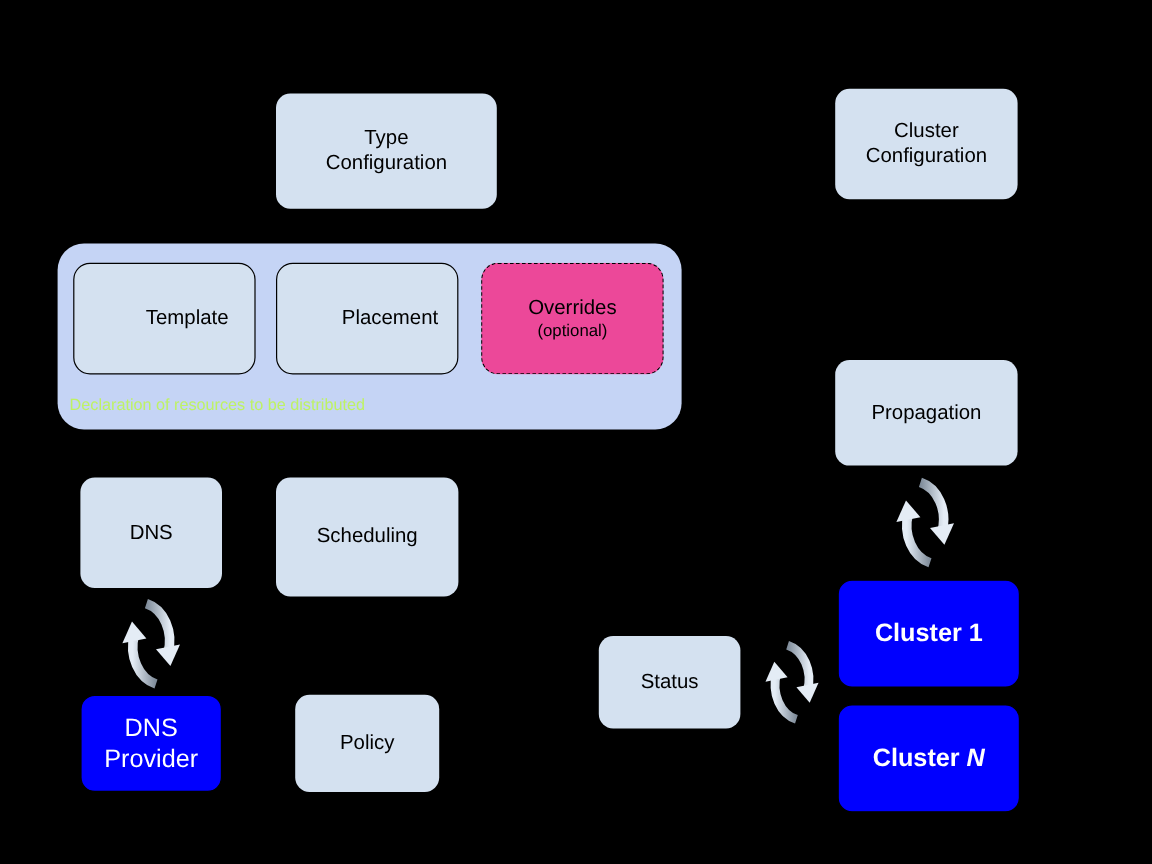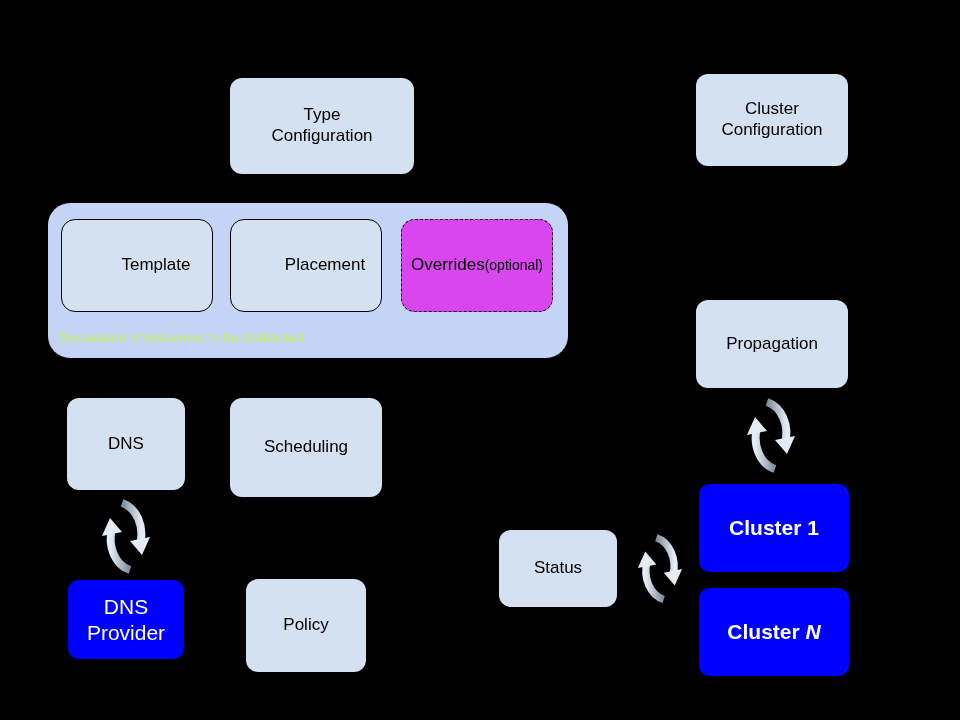--- a/index.html
+++ b/index.html
@@ -34,25 +34,25 @@
   
   .light-stroke {
     background: #d4e1f0;
     border: 1.6px solid #000000;
     border-radius: 14px;
     font-size: 17px;
     padding-left: 38px;
   }
   
   .light-dashdot {
-    background: #d946ef;
+    background: #ec4899;
     border: 1.6px dashed #000000;
     border-radius: 14px;
     font-size: 17px;
-    flex-direction: row;
+    flex-direction: column;
   }
   .sub-label {
     font-size: 14px;
   }
   
   .blue-box {
     background: #0000ff;
     border: 1.6px solid #000000;
     border-radius: 12px;
     color: #ffffff;
@@ -155,21 +155,21 @@
     <span>Scheduling</span>
   </div>
 
   <div class="box blue-box" style="left:67px; top:579px; width:118px; height:81px;">
     <div>
       <span>DNS</span><br>
       <span>Provider</span>
     </div>
   </div>
 
-  <div class="box light-plain" style="left:246px; top:579px; width:120px; height:93px;">
+  <div class="box light-plain" style="left:246px; top:579px; width:120px; height:81px;">
     <span>Policy</span>
   </div>
 
   <div class="box light-plain" style="left:696px; top:300px; width:152px; height:88px;">
     <span>Propagation</span>
   </div>
 
   <div class="box light-plain" style="left:499px; top:530px; width:118px; height:77px;">
     <span>Status</span>
   </div>

